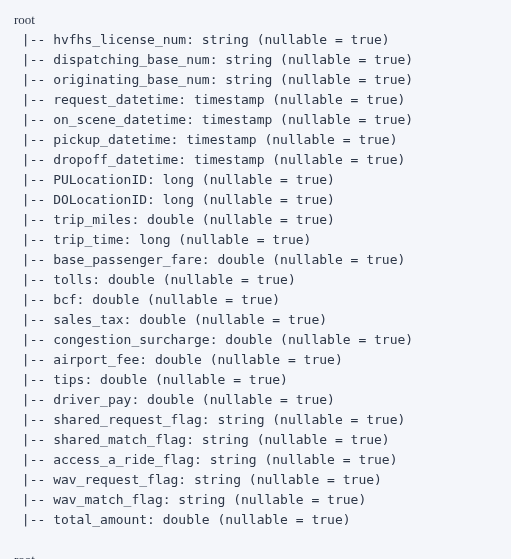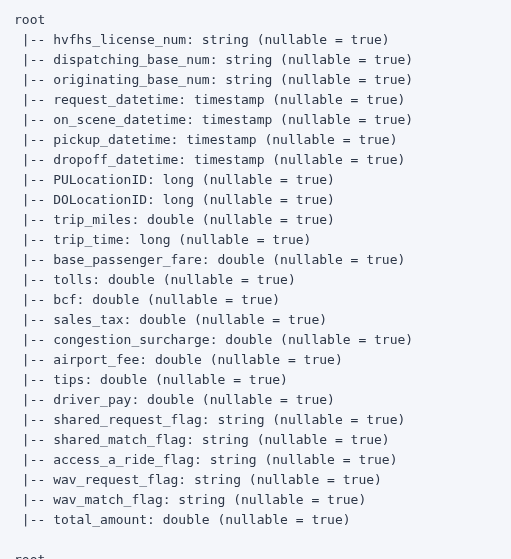--- a/index.html
+++ b/index.html
@@ -15,20 +15,21 @@
     font-family: "Consolas", "Menlo", "Monaco", monospace;
     font-size: 13px;
     line-height: 20px;
     color: #2d3748;
   }
   .schema-block {
     white-space: pre;
   }
   .root-label {
     display: block;
+    font-family: Liberation Serif, serif;
   }
   .field-line {
     display: flex;
   }
   .tree-prefix {
     white-space: pre;
   }
   .blank-line {
     height: 20px;
   }

